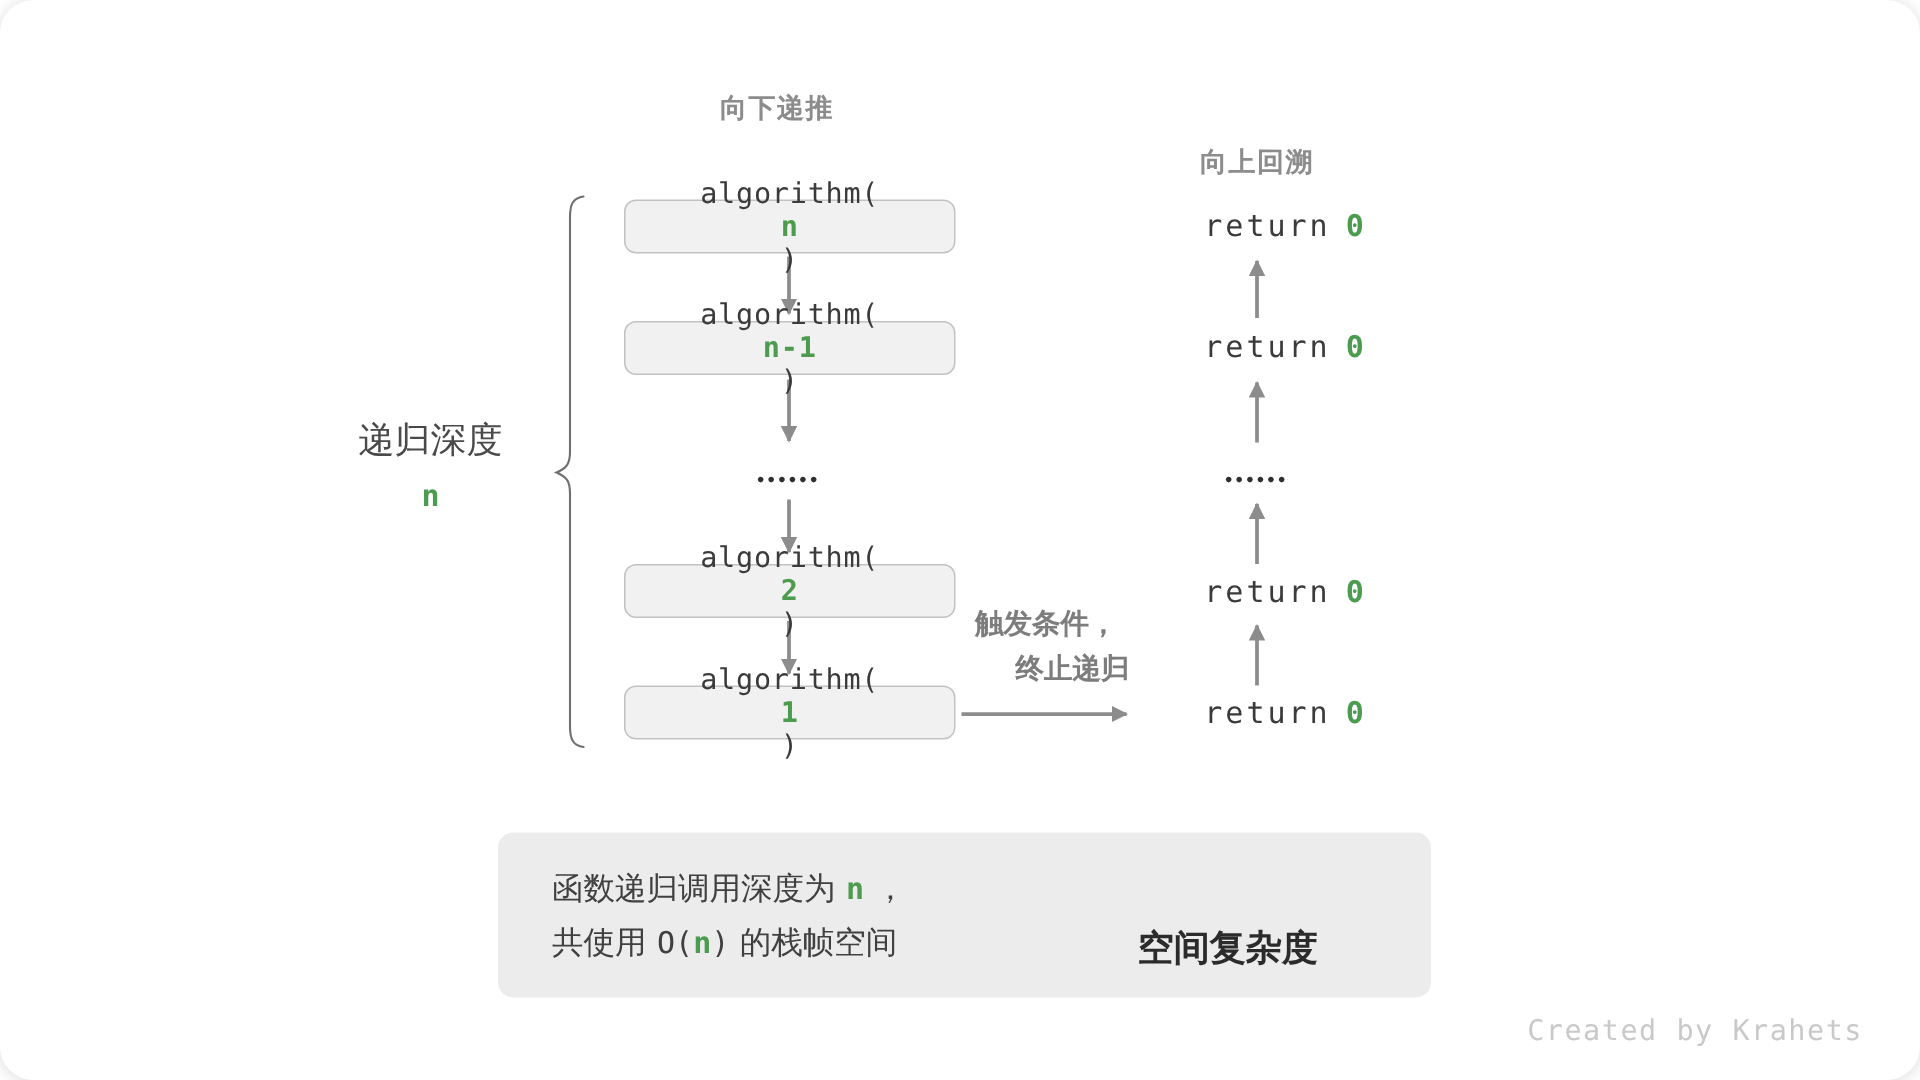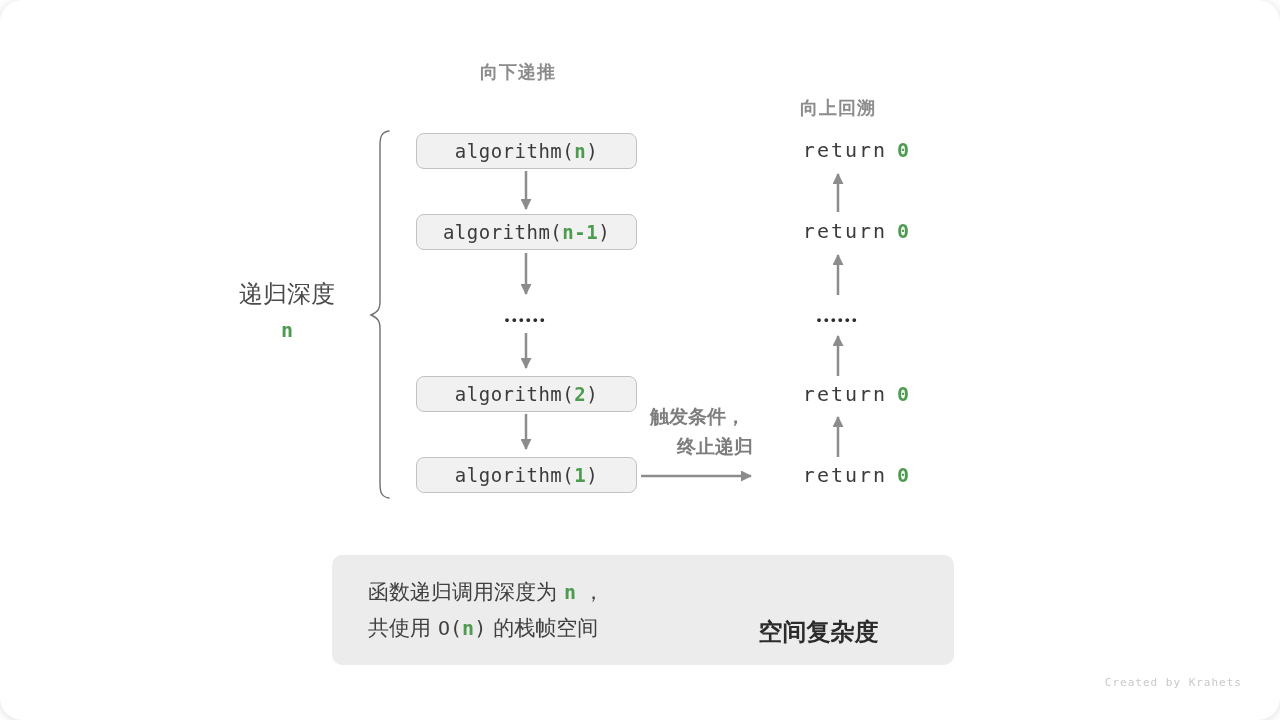--- a/index.html
+++ b/index.html
@@ -27,20 +27,21 @@
 
   .code-box {
     left: 416px; width: 221px; height: 36px;
     display: flex; align-items: center; justify-content: center;
     background: #f1f1f1;
     border: 1.5px solid #c2c2c2;
     border-radius: 8px;
     font-family: "DejaVu Sans Mono", "Liberation Mono", monospace;
     font-size: 19px; font-weight: 500; color: #3b3b3b;
     letter-spacing: 0.5px;
+    flex-direction: column;
   }
   .arg { color: var(--green); font-weight: 700; }
 
   .return-row {
     left: 752px; width: 210px; text-align: center;
     font-family: "DejaVu Sans Mono", "Liberation Mono", monospace;
     font-size: 20px; font-weight: 500; color: #3b3b3b;
     letter-spacing: 2px; line-height: 27px;
   }
   .return-row .val { color: var(--green); font-weight: 700; margin-left: 10px; }
@@ -73,21 +74,21 @@
 
   .result-title { left: 716px; top: 576px; width: 205px; text-align: center;
     font-size: 24px; font-weight: 700; color: #2b2b2b; margin-top: 40px; }
   .result-line { left: 728px; top: 613px; width: 205px; text-align: center;
     font-size: 22px; font-weight: 700; color: var(--blue); white-space: nowrap; }
   .result-line .code { font-family: "DejaVu Sans Mono", "Liberation Mono", monospace;
     font-size: 21px; font-weight: 700; margin-left: 10px; }
 
   .credit { right: 38px; top: 676px;
     font-family: "DejaVu Sans Mono", "Liberation Mono", monospace;
-    font-size: 11px; color: #c9c9c9; letter-spacing: 1px; }
+    font-size: 19px; color: #c9c9c9; letter-spacing: 1px; }
 </style>
 </head>
 <body>
 
 <div class="canvas" style="--green:#4c9b4f; --blue:#0d80d6;">
 
   <svg class="overlay" viewBox="0 0 1280 720">
     <defs>
       <marker id="head" markerUnits="userSpaceOnUse" markerWidth="12" markerHeight="11" refX="10" refY="5.5" orient="auto">
         <path d="M0,0 L11,5.5 L0,11 Z" fill="#8c8c8c"></path>

